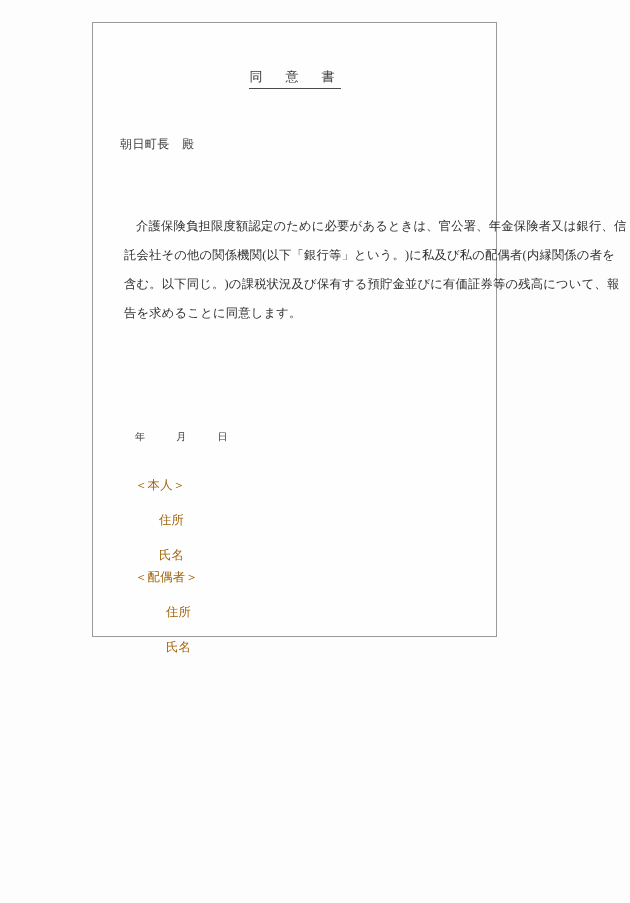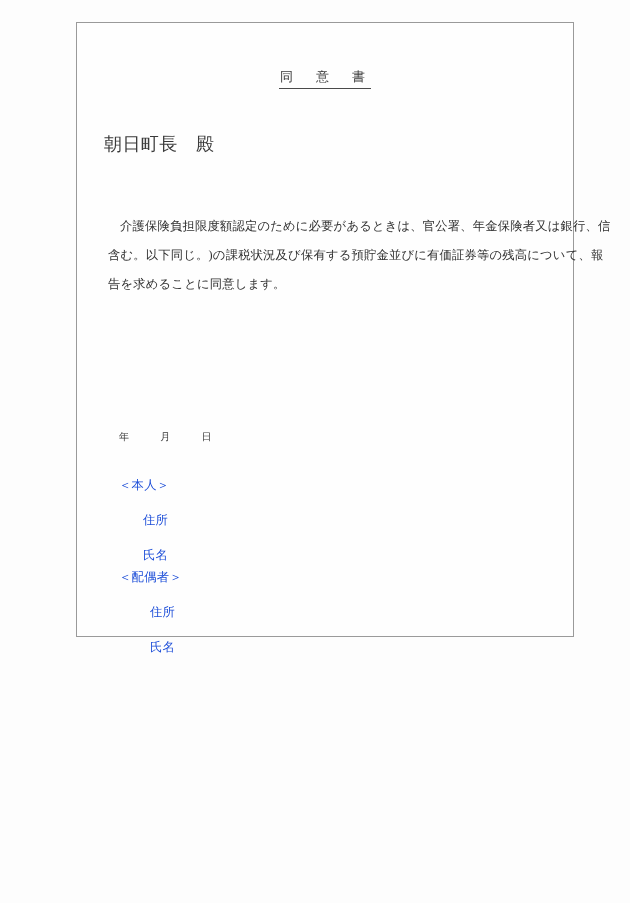--- a/index.html
+++ b/index.html
@@ -12,23 +12,23 @@
     background: #fdfdfd;
     font-family: "Liberation Serif", "DejaVu Serif", serif;
     color: #2b2b2b;
     overflow: hidden;
     position: relative;
   }
 
   
   #document-frame {
     position: absolute;
-    left: 76px;
+    left: 92px;
     top: 22px;
-    width: 498px;
+    width: 405px;
     height: 615px;
     border: 1px solid #9a9a9a;
     background: #fefefe;
     box-sizing: border-box;
   }
 
   
   #doc-title-row {
     position: absolute;
     left: 0;
@@ -45,21 +45,21 @@
     border-bottom: 1px solid #4a4a4a;
     color: #3a3a3a;
     white-space: pre;
   }
 
   
   #addressee {
     position: absolute;
     left: 27px;
     top: 112px;
-    font-size: 18px;
+    font-size: 12px;
     line-height: 18px;
     letter-spacing: 0.4px;
     white-space: pre;
     color: #3a3a3a;
   }
 
   
   #body-block {
     position: absolute;
     left: 19px;
@@ -112,21 +112,21 @@
     color: #3a3a3a;
     letter-spacing: 0.3px;
   }
 
   
   .signature-block {
     position: absolute;
     left: 42px;
     font-size: 12.3px;
     line-height: 23px;
-    color: #1d4ed8;
+    color: #a16207;
     letter-spacing: 0.3px;
   }
   #signature-block-self { top: 451px; }
   #signature-block-spouse { top: 543px; text-align: center; }
 
   .sig-heading {
     white-space: pre;
     display: block;
   }
   .sig-field {
@@ -144,20 +144,21 @@
   <div id="doc-title-row">
     <span id="doc-title">同　意　書</span>
   </div>
 
   <div id="addressee">朝日町長　殿</div>
 
   <div id="body-block">
 
     <p class="body-paragraph">
       <span class="justified-line indented">介護保険負担限度額認定のために必要があるときは、官公署、年金保険者又は銀行、信</span>
+      <span class="justified-line">託会社その他の関係機関(以下「銀行等」という。)に私及び私の配偶者(内縁関係の者を</span>
       <span class="justified-line">含む。以下同じ。)の課税状況及び保有する預貯金並びに有価証券等の残高について、報</span>
       <span class="justified-line last-line">告を求めることに同意します。</span>
     </p>
 
 
   </div>
 
   <div id="date-line">年　　　月　　　日</div>
 
   <div class="signature-block" id="signature-block-self">

